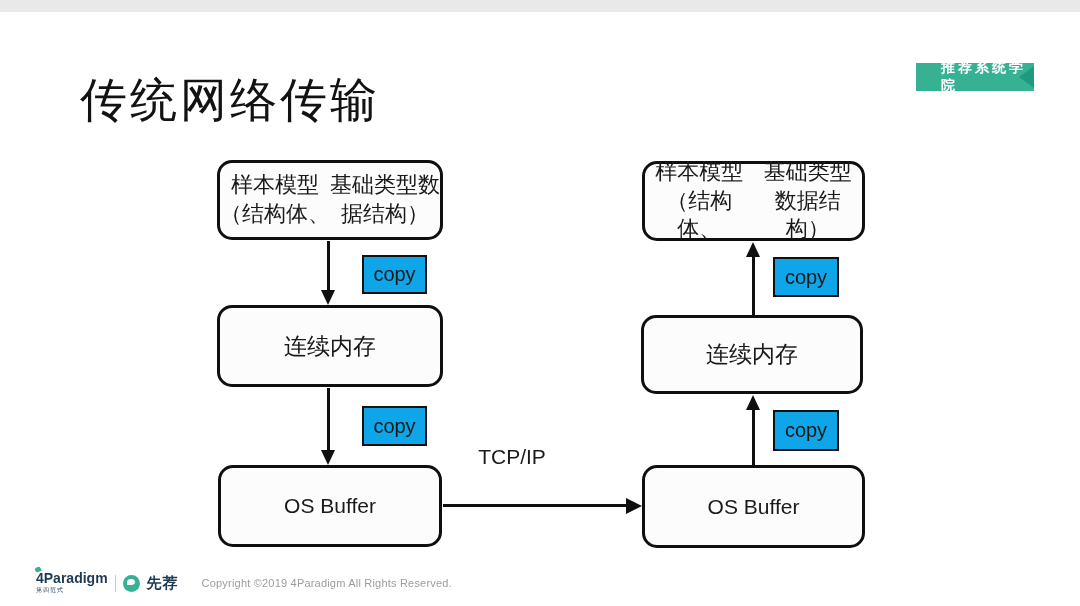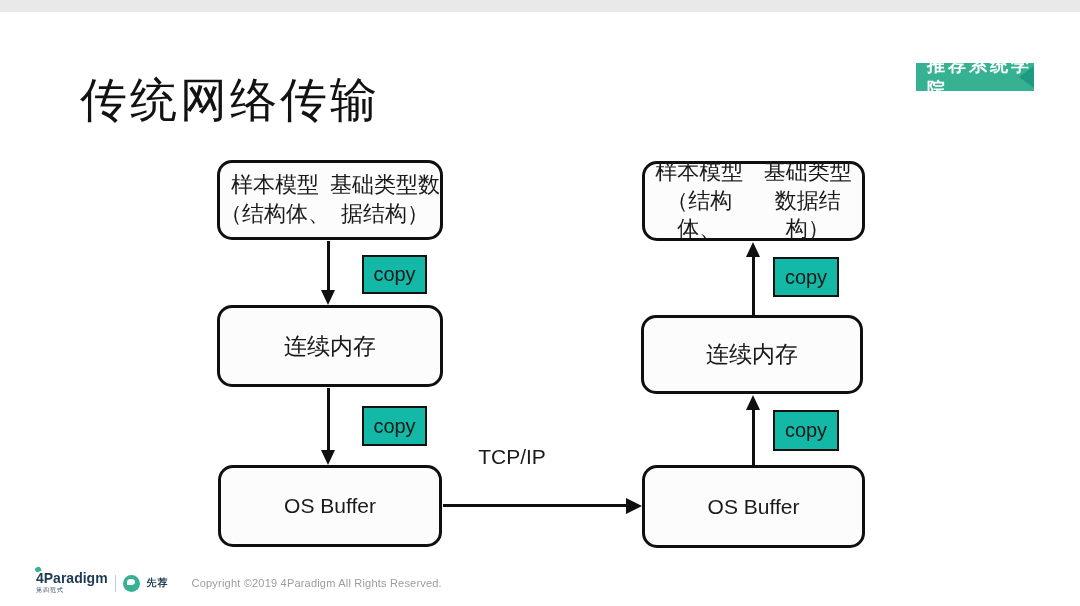--- a/index.html
+++ b/index.html
@@ -13,21 +13,21 @@
   .title {
     position:absolute; left:80px; top:57px;
     font-size:47px; font-weight:300; letter-spacing:3px; color:#121212;
     font-family:"Liberation Sans","DejaVu Sans",sans-serif;
   }
   
   .badge {
     position:absolute; left:916px; top:51px; width:118px; height:28px;
     background:#36b293; color:#ffffff;
     display:flex; align-items:center; justify-content:flex-end;
-    padding-left:11px; font-size:18px; font-weight:bold; letter-spacing:3px;
+    padding-left:25px; font-size:14px; font-weight:bold; letter-spacing:3px;
   }
   .badge-fold {
     position:absolute; right:0; top:3px; width:15px; height:22px;
     background:#1e9a81;
     clip-path:polygon(100% 0, 0 50%, 100% 100%);
   }
   
   .box {
     position:absolute; background:#fcfcfc;
     border:3px solid #0f0f0f; border-radius:15px;
@@ -35,21 +35,21 @@
     color:#1a1a1a; text-align:center;
   }
   .box-l1 { left:217px; top:148px; width:226px; height:80px; font-size:22px; line-height:1.3; }
   .box-l2 { left:217px; top:293px; width:226px; height:82px; font-size:23px; }
   .box-l3 { left:218px; top:453px; width:224px; height:82px; font-size:21px; }
   .box-r1 { left:642px; top:149px; width:223px; height:80px; font-size:22px; line-height:1.3; }
   .box-r2 { left:641px; top:303px; width:222px; height:79px; font-size:23px; }
   .box-r3 { left:642px; top:453px; width:223px; height:83px; font-size:21px; }
   
   .copybox {
-    position:absolute; background:#14b8a6; border:2px solid #111;
+    position:absolute; background:#0ea5e9; border:2px solid #111;
     display:flex; align-items:center; justify-content:center;
     font-size:20px; color:#1a1a1a;
   }
   .copy-1 { left:362px; top:243px; width:65px; height:39px; }
   .copy-2 { left:362px; top:394px; width:65px; height:40px; }
   .copy-3 { left:773px; top:245px; width:66px; height:40px; }
   .copy-4 { left:773px; top:398px; width:66px; height:41px; }
   
   .vline { position:absolute; width:3px; background:#0f0f0f; }
   .hline { position:absolute; height:3px; background:#0f0f0f; }
@@ -96,21 +96,21 @@
   }
   .logo-sub { font-size:6px; color:#31506b; letter-spacing:1px; margin-top:1px; }
   .logo-divider { width:1px; height:17px; background:#c3ccd4; }
   .brand-icon {
     position:relative; width:17px; height:17px; background:#36b293; border-radius:50%;
   }
   .brand-icon .inner {
     position:absolute; left:4px; top:4px; width:8px; height:6px;
     background:#ffffff; border-radius:50% 50% 50% 0;
   }
-  .brand2 { font-size:10px; font-weight:bold; color:#1c3a52; letter-spacing:1px; }
+  .brand2 { font-size:15px; font-weight:bold; color:#1c3a52; letter-spacing:1px; }
   .copyright { margin-left:16px; font-size:11px; color:#9c9c9c; letter-spacing:0.2px; }
 </style>
 </head>
 <body>
 
 <div class="slide">
 
   <div class="title">传统网络传输</div>
 
   <div class="badge">

